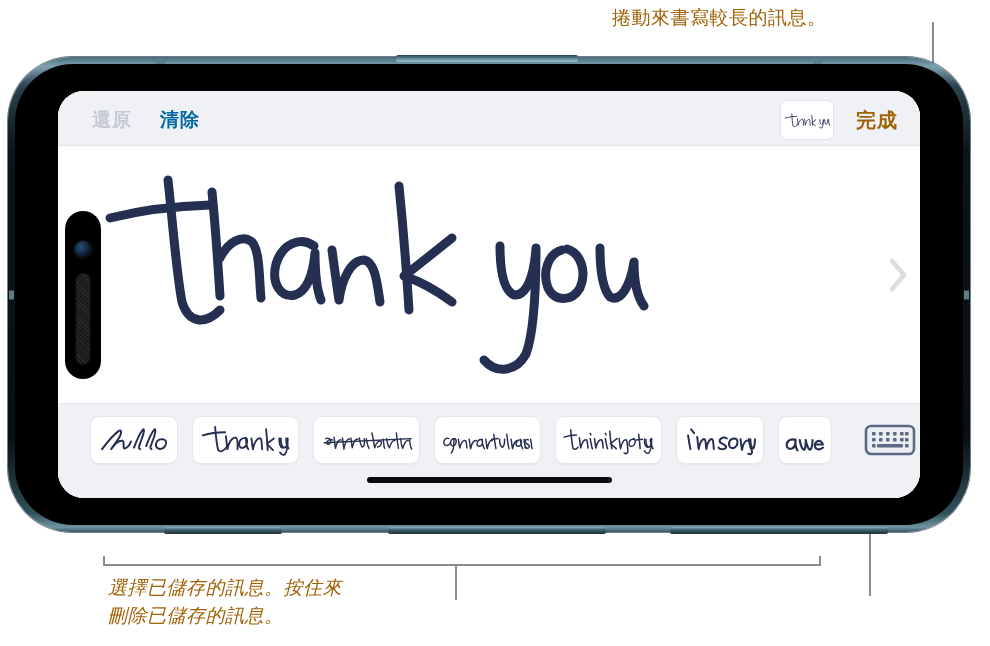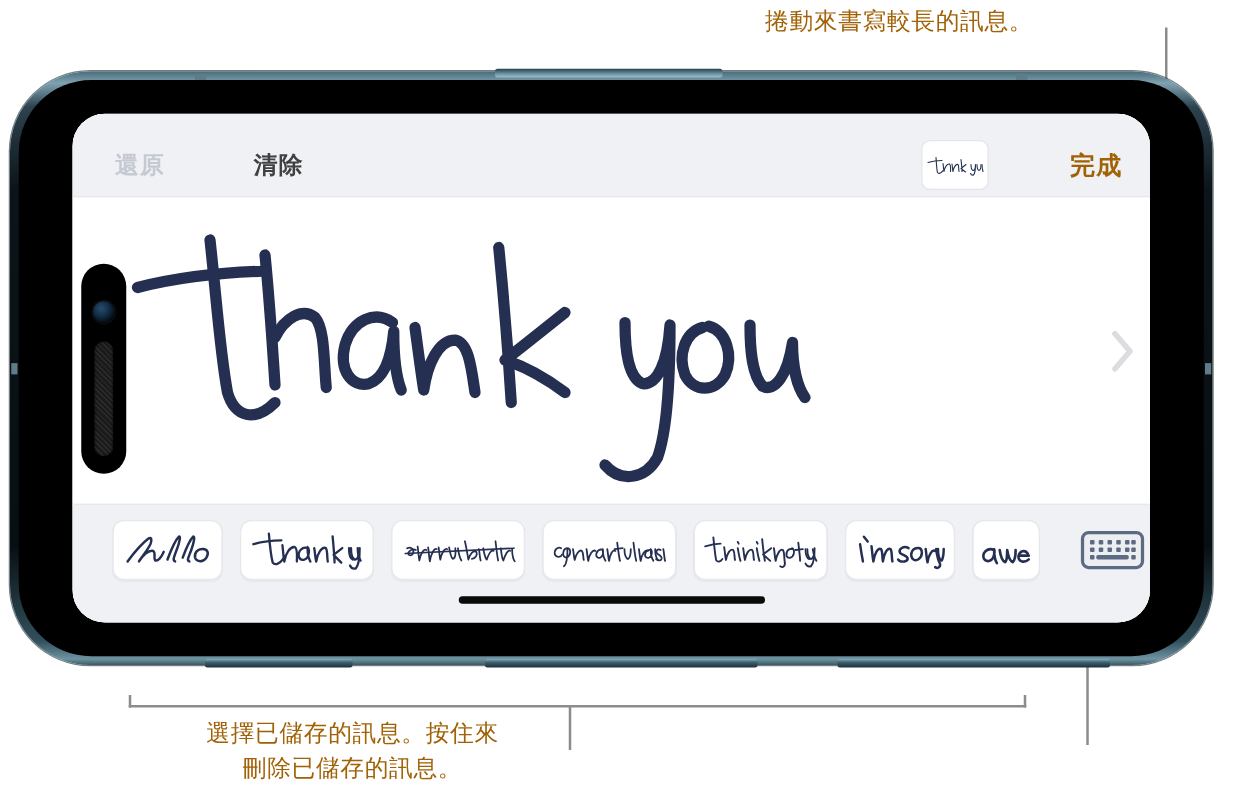--- a/index.html
+++ b/index.html
@@ -16,21 +16,21 @@
   
   .callout-text{
     position:absolute;
     color:#a16207;
     font-size:19px;
     line-height:28px;
     white-space:pre-line;
     letter-spacing:0.5px;
   }
   #callout-top{ top:4px; left:612px; }
-  #callout-bottom-left{ top:574px; left:108px; text-align:center; width:348px; }
+  #callout-bottom-left{ top:574px; left:108px; text-align:left; width:348px;font-style:italic; }
   #callout-bottom-right{ top:576px; left:722px; }
 
   
   .leader{position:absolute;background:#8c8c8c;}
   .leader-v{width:2px;}
   .leader-h{height:2px;}
 
   #leader-top{ left:932px; top:22px; height:258px; }
   #leader-kbd{ left:869px; top:478px; height:118px; }
   #bracket-h{ left:103px; top:564px; width:718px; }
@@ -95,29 +95,28 @@
   #fn1{top:2px;left:148px;} #fn2{top:2px;right:148px;}
   #fn3{top:50%;left:1px;transform:translateY(-50%);height:9px;width:5px;}
   #fn4{top:50%;right:1px;transform:translateY(-50%);height:9px;width:5px;}
 
   
   .app{position:absolute;inset:0;display:flex;flex-direction:column;background:#fff;}
   .toolbar{
     height:50px;
     background:#eff1f5;
     display:flex;align-items:center;
-    padding:16px 16px 0 34px;
+    padding:4px 16px 0 34px;
     border-bottom:1px solid #e2e4e9;
     flex:0 0 auto;
     position:relative;
-    gap:43px;
   }
   .tb-btn{font-size:19px;font-weight:700;letter-spacing:1px;cursor:pointer;}
   #undo-button{color:#c5c9d2;margin-right:28px;}
-  #clear-button{color:#404040;}
+  #clear-button{color:#0369a1;}
   .tb-spacer{flex:1;}
   #saved-thumb{
     width:52px;height:38px;background:#fff;border-radius:7px;
     border:1px solid #e3e5ea;
     display:flex;align-items:center;justify-content:center;
     margin-right:22px;cursor:pointer;overflow:hidden;
   }
   #done-button{color:#a16207;font-size:20px;font-weight:700;letter-spacing:1px;margin-right:6px;}
 
   .canvas-area{

